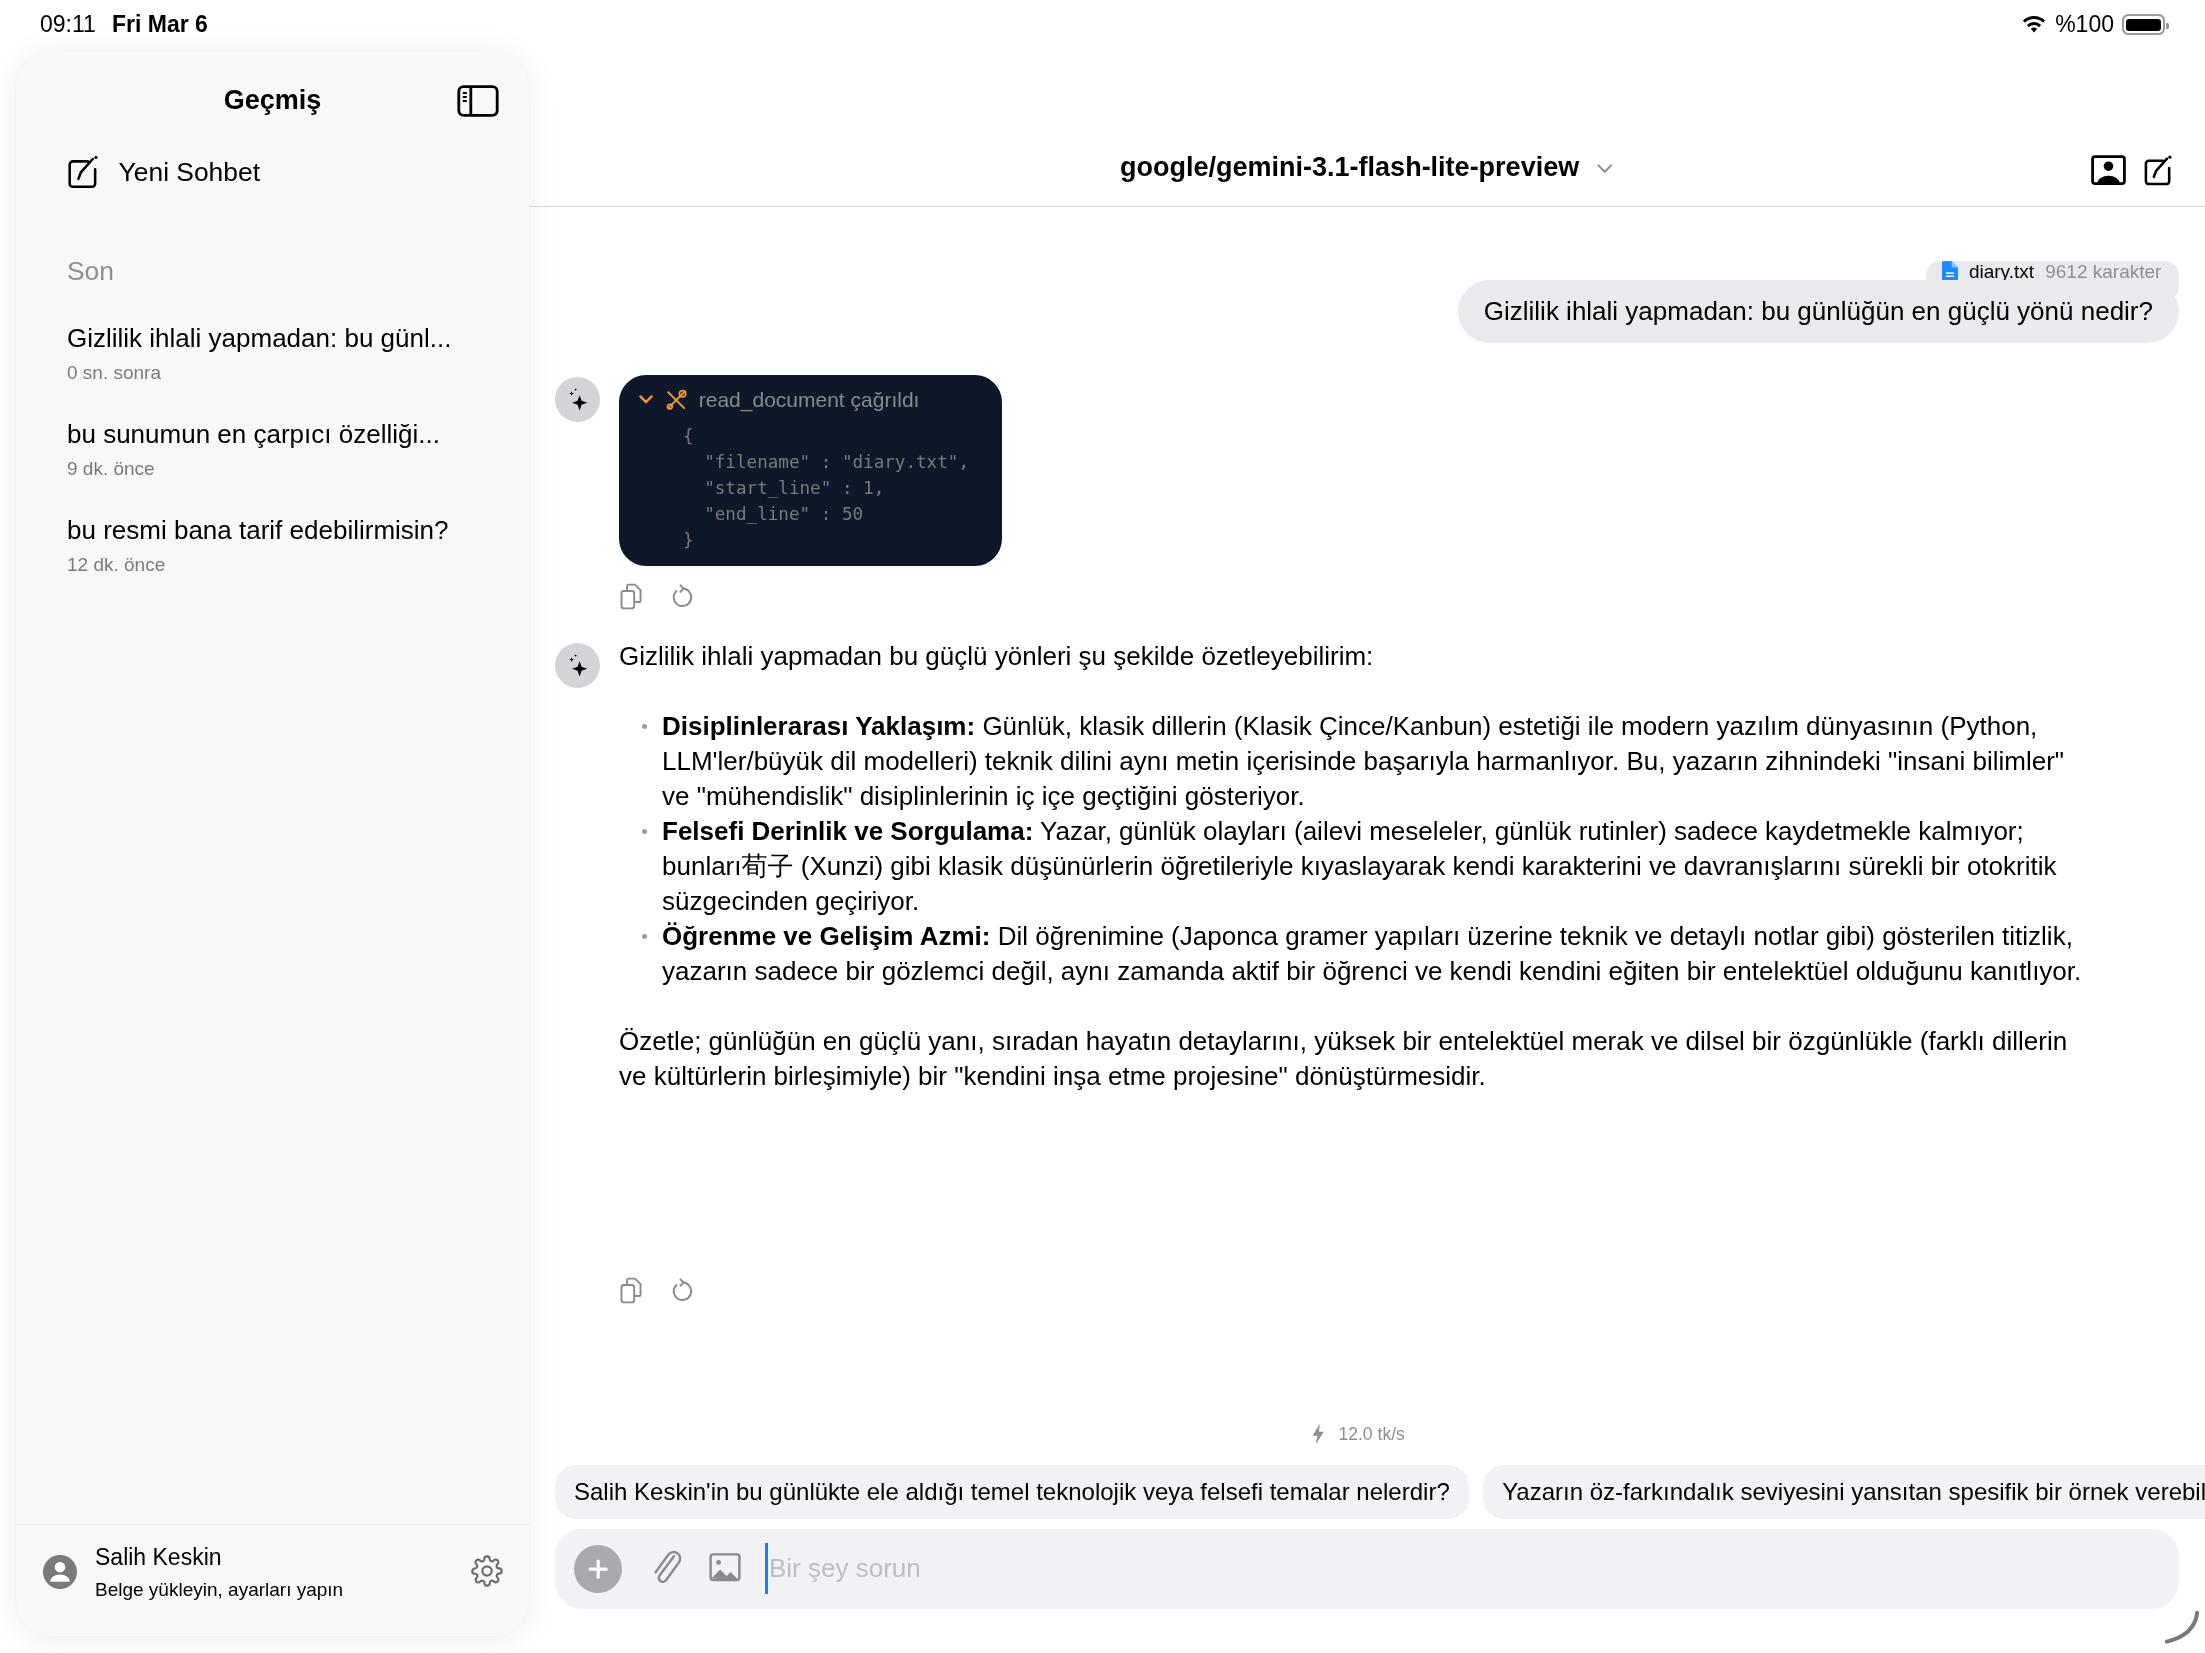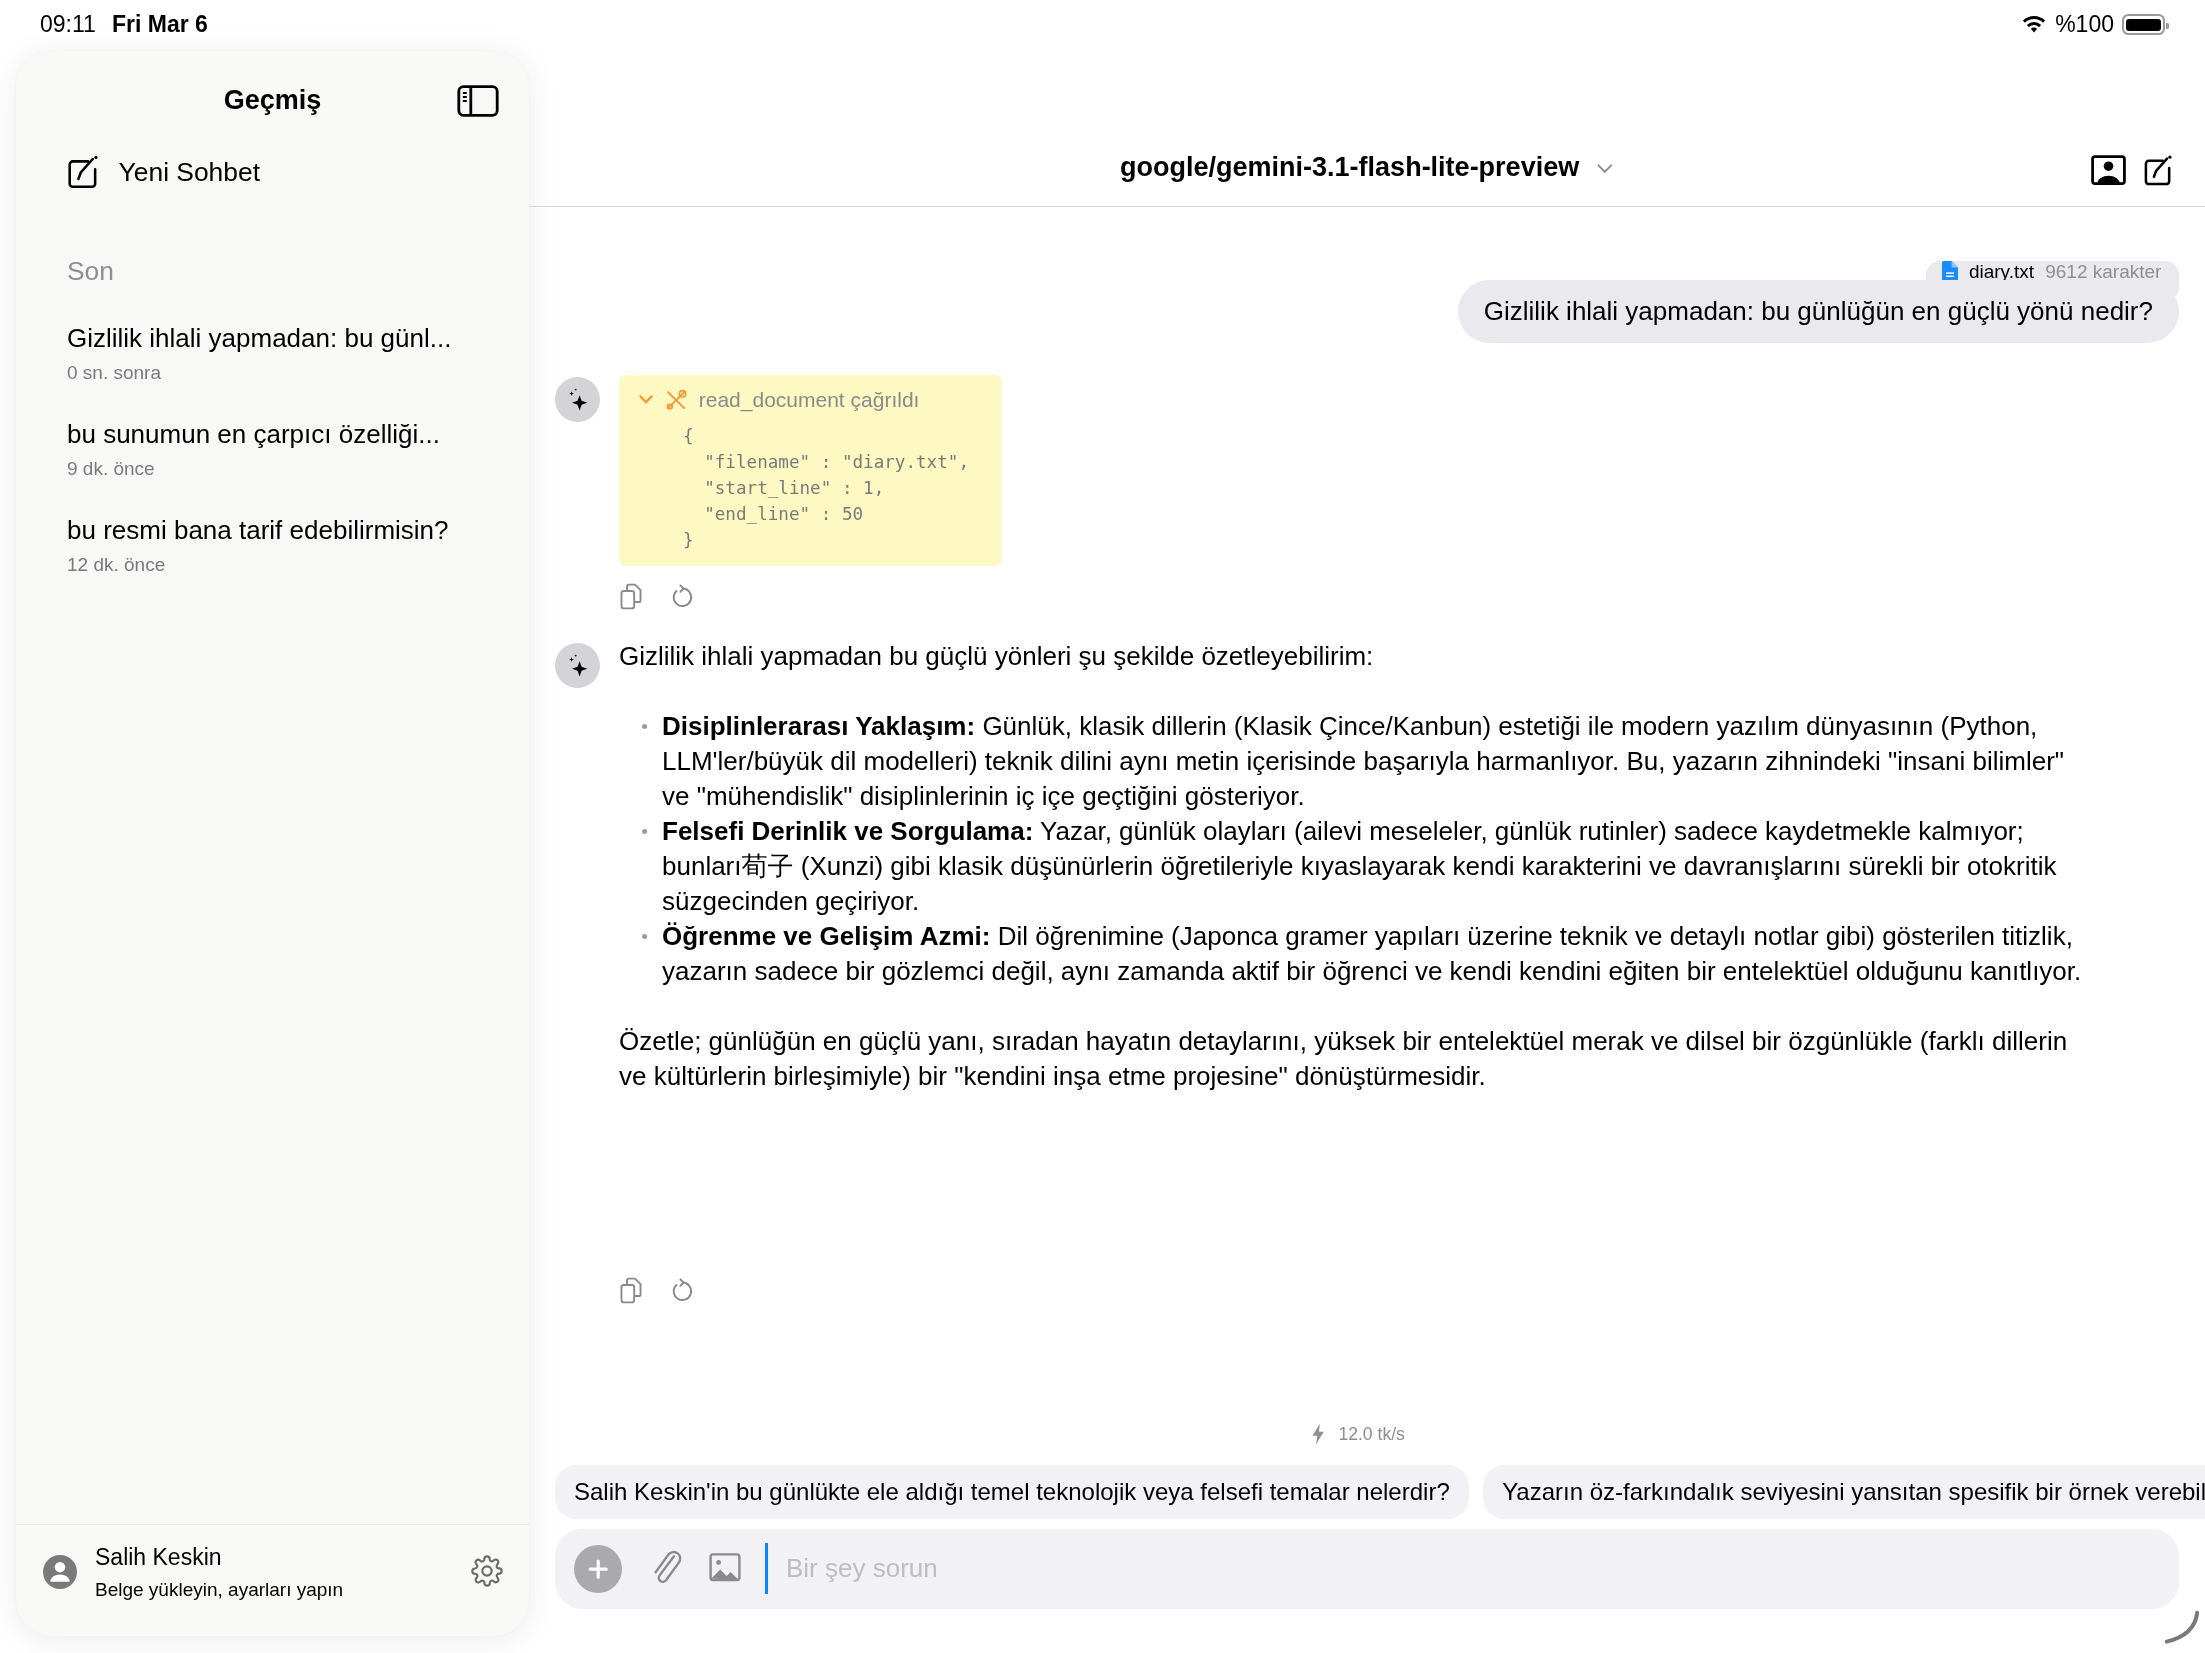--- a/index.html
+++ b/index.html
@@ -53,42 +53,42 @@
     background: #e9e9ee; border-radius: 14.4px; display: flex; align-items: flex-start; gap: 11.2px; font-size: 19px; margin-top: 34px;
   }
   .attach-chip .sub { color: #8e8e93; }
   .user-bubble {
     position: absolute; right: 26px; top: 280px; height: 63px; padding: 0 26px;
     background: #e9e9ee; border-radius: 32px; display: flex; align-items: center; font-size: 26px;
   }
   .ai-avatar { position: absolute; left: 555px; width: 45px; height: 45px; border-radius: 50%; background: #d3d3d8; display: flex; align-items: center; justify-content: center; }
   .tool-card {
     position: absolute; left: 619px; top: 375px; width: 383px; height: 191px;
-    background: #fef9c3; border-radius: 7px; padding: 13px 19px;
+    background: #0f172a; border-radius: 27px; padding: 13px 19px;
   }
   .tool-head { display: flex; align-items: center; gap: 11.2px; font-size: 21px; color: #8a8a8a; cursor: pointer; }
   .tool-code { font-family: "DejaVu Sans Mono", "Liberation Mono", monospace; font-size: 17.6px; color: #7a7a7a; margin-top: 11.2px; margin-left: 45px; line-height: 26px; white-space: pre; }
   .msg-actions { position: absolute; left: 619px; display: flex; gap: 27px; }
   .msg-actions span { width: 24px; height: 27px; cursor: pointer; display: inline-block; }
 
   .answer { position: absolute; left: 619px; top: 639px; width: 1474px; font-size: 26px; line-height: 35px; }
   .answer p { margin-bottom: 35px; }
   .answer b { font-weight: 700; }
   .answer ul { list-style: none; margin-left: 27px; margin-bottom: 35px; }
   .answer li { position: relative; padding-left: 16px; }
   .answer li::before { content: "•"; position: absolute; left: -4.8px; color: #9a9a9a; font-size: 19px; }
 
   .speed { position: absolute; left: 1311px; top: 1423px; font-size: 17.6px; color: #8e8e93; display: flex; align-items: center; gap: 13px; }
   .suggestions { position: absolute; left: 555px; top: 1465px; right: 0; height: 54px; overflow: hidden; white-space: nowrap; }
   .suggestion { display: inline-flex; align-items: center; height: 54px; padding: 0 19px; background: #f1f1f6; border-radius: 21px; font-size: 24px; margin-right: 14.4px; cursor: pointer; vertical-align: top; }
   .composer { position: absolute; left: 555px; top: 1529px; right: 26px; height: 80px; background: #f1f1f6; border-radius: 27px; }
   .plus-btn { position: absolute; left: 19px; top: 16px; width: 48px; height: 48px; border-radius: 50%; background: #a9a9ae; display: flex; align-items: center; justify-content: center; cursor: pointer; }
   .clip-btn { position: absolute; left: 95px; top: 19px; width: 32px; height: 42px; cursor: pointer; }
   .image-btn { position: absolute; left: 154px; top: 22.4px; width: 32px; height: 34px; cursor: pointer; }
-  .composer-input { position: absolute; left: 210px; top: 14.4px; right: 24px; height: 51px; border: none; background: transparent; font-size: 26px; font-family: "Liberation Sans", sans-serif; outline: none; color: #8b5cf6; caret-color: #0a84ff; border-left: 3.2px solid #0a84ff; padding-left: 18px; }
+  .composer-input { position: absolute; left: 210px; top: 14.4px; right: 24px; height: 51px; border: none; background: transparent; font-size: 26px; font-family: "Liberation Sans", sans-serif; outline: none; color: #8b5cf6; caret-color: #0a84ff; border-left: 3.2px solid #0a84ff; padding-left: 1px; }
   .composer-input::placeholder { color: #bdbdc2; }
   .pencil-mark { position: absolute; right: 3.2px; bottom: 6.4px; width: 40px; height: 40px; }
 </style>
 </head>
 <body>
 
 <div class="status-bar">
   <span class="status-time">09:11</span>
   <span class="status-date">Fri Mar 6</span>
   <div class="status-right">

